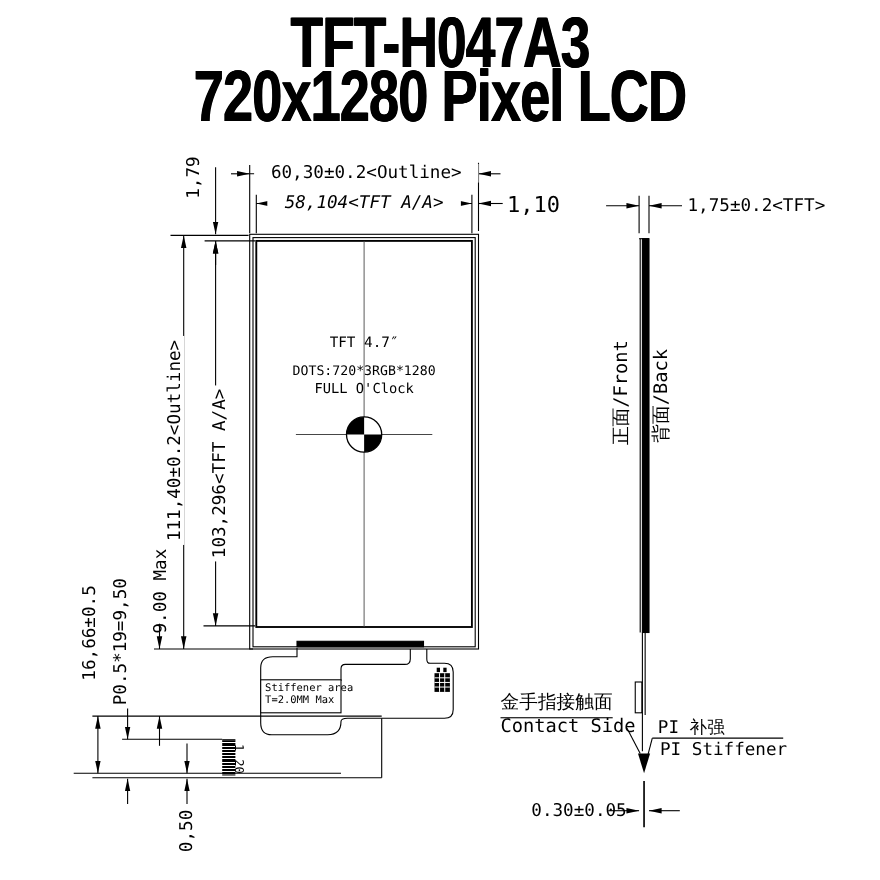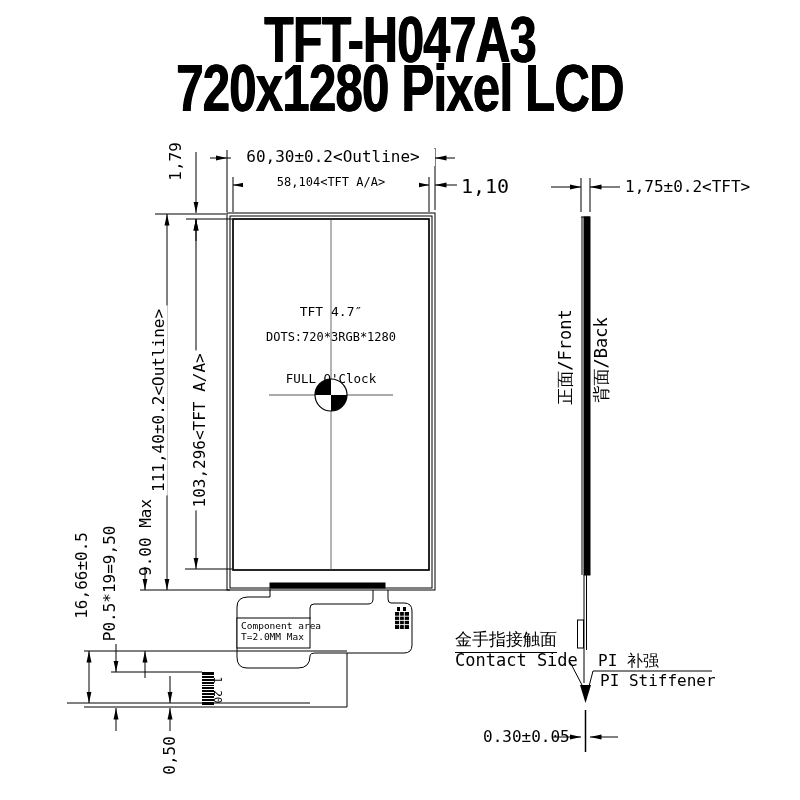--- a/index.html
+++ b/index.html
@@ -121,31 +121,31 @@
     <line x1="618" y1="737" x2="590" y2="737" marker-end="url(#arw)"></line>
   </g>
 </svg>
 
 <div class="stripes"></div>
 
 <div class="title" style="top:10px;font-size:62px;transform:scale(0.78,1.05);">TFT-H047A3</div>
 <div class="title" style="top:58px;font-size:63px;transform:scale(0.78,1.05);">720x1280 Pixel LCD</div>
 
 <div class="t ctr wbg" style="left:231px;top:149px;width:204px;font-size:16px;text-align:center;">60,30±0.2&lt;Outline&gt;</div>
-<div class="t ctr wbg" style="left:243px;top:176px;width:176px;font-size:12px;">58,104&lt;TFT A/A&gt;</div>
+<div class="t ctr wbg" style="left:243px;top:176px;width:176px;font-size:16px;font-style:italic;">58,104&lt;TFT A/A&gt;</div>
 <div class="t" style="left:461px;top:176px;font-size:20px;">1,10</div>
 <div class="t ctr rot" style="left:154px;top:153px;width:44px;font-size:16px;">1,79</div>
 <div class="t ctr rot wbg" style="left:64px;top:392px;width:190px;font-size:16px;">111,40±0.2&lt;Outline&gt;</div>
 <div class="t ctr rot wbg" style="left:120px;top:422px;width:160px;font-size:16px;">103,296&lt;TFT A/A&gt;</div>
 
 <div class="t ctr" style="left:211px;top:305px;width:240px;font-size:13px;">TFT 4.7″</div>
 <div class="t ctr" style="left:211px;top:331px;width:240px;font-size:12px;">DOTS:720*3RGB*1280</div>
-<div class="t ctr" style="left:211px;top:372px;width:240px;font-size:12.5px;">FULL O'Clock</div>
+<div class="t ctr" style="left:211px;top:346px;width:240px;font-size:12.5px;">FULL O'Clock</div>
 
-<div class="t" style="left:241px;top:621px;font-size:9.5px;">Component area</div>
+<div class="t" style="left:241px;top:621px;font-size:9.5px;">Stiffener area</div>
 <div class="t" style="left:241px;top:632px;font-size:9.5px;text-align:center;">T=2.0MM Max</div>
 
 <div class="t ctr rotcw" style="left:207px;top:674px;width:20px;font-size:11px;">1</div>
 <div class="t ctr rotcw" style="left:207px;top:691px;width:20px;font-size:11px;">20</div>
 
 <div class="t ctr rot" style="left:34px;top:567px;width:96px;font-size:16px;">16,66±0.5</div>
 <div class="t ctr rot" style="left:50px;top:575px;width:120px;font-size:16px;">P0.5*19=9,50</div>
 <div class="t ctr rot" style="left:104px;top:529px;width:84px;font-size:16px;">9.00 Max</div>
 <div class="t ctr rot" style="left:146px;top:747px;width:48px;font-size:16px;">0,50</div>
 

